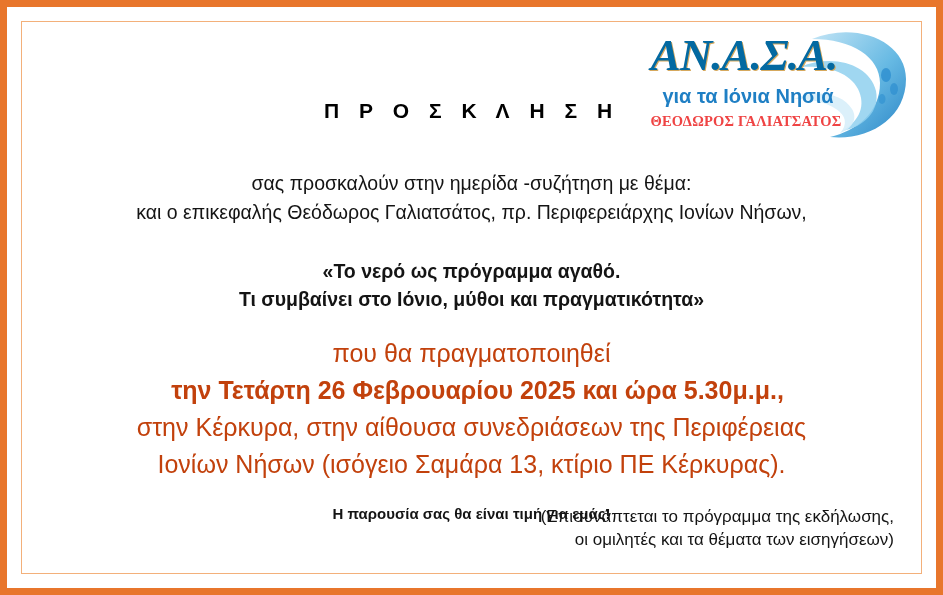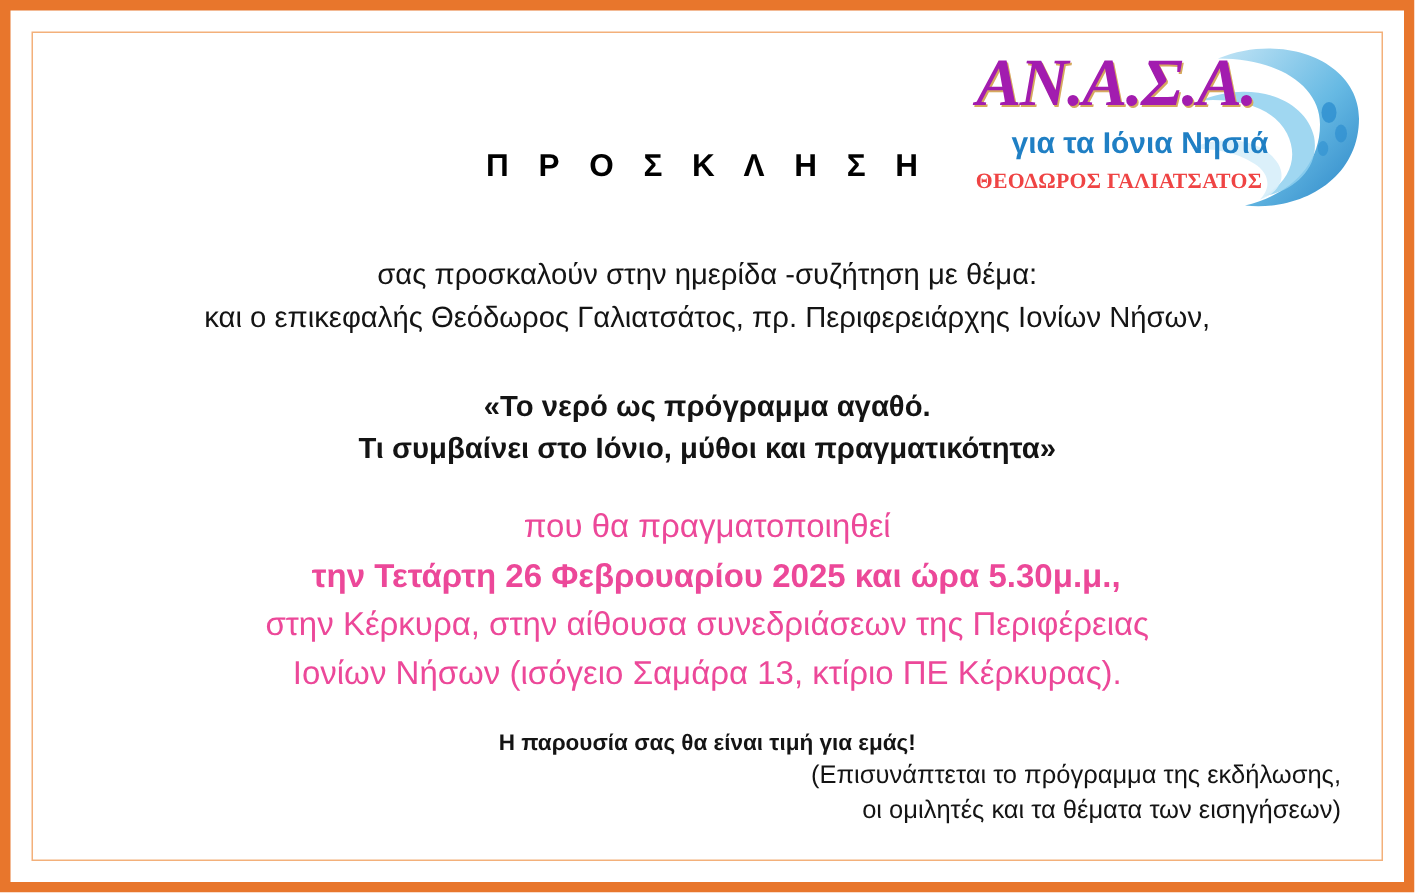--- a/index.html
+++ b/index.html
@@ -49,28 +49,28 @@
   .logo-main {
     position: absolute;
     left: 0;
     top: 6px;
     width: 240px;
     text-align: center;
     font-family: "Liberation Serif", serif;
     font-style: italic;
     font-weight: bold;
     font-size: 45px;
-    color: #a21caf;
+    color: #0369a1;
     letter-spacing: -1px;
     line-height: 1;
     text-shadow: 1px 1px 0 #d6a95e;
   }
   .logo-sub {
     position: absolute;
-    left: 20px;
+    left: 8px;
     top: 58px;
     width: 232px;
     text-align: center;
     font-family: "Liberation Sans", sans-serif;
     font-weight: bold;
     font-size: 20px;
     color: #1f7fc4;
     line-height: 1.1;
   }
   .logo-name {
@@ -112,23 +112,23 @@
   .spacer-lg { height: 30px; }
   .spacer-md { height: 22px; }
   .theme {
     font-size: 19.5px;
     font-weight: bold;
     line-height: 1.45;
     color: #141414;
   }
   .theme .line { display: block; }
   .when {
-    font-size: 22px;
+    font-size: 25px;
     line-height: 1.48;
-    color: #ec4899;
+    color: #c2410c;
   }
   .when .line { display: block; }
   .when .bold { font-weight: bold; margin-left: 12px; }
   .presence {
     font-size: 15px;
     font-weight: bold;
     color: #141414;
   }
   .note {
     position: absolute;

